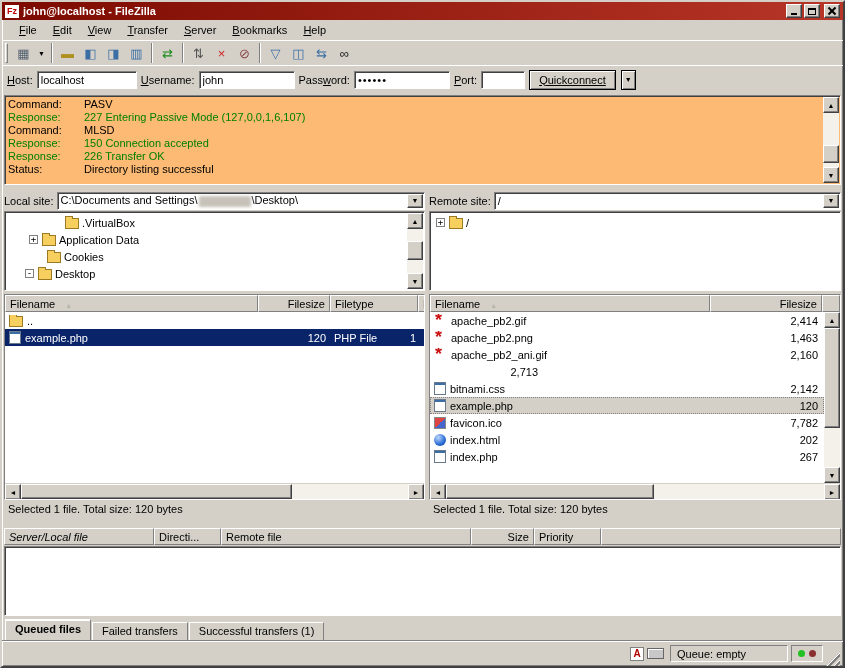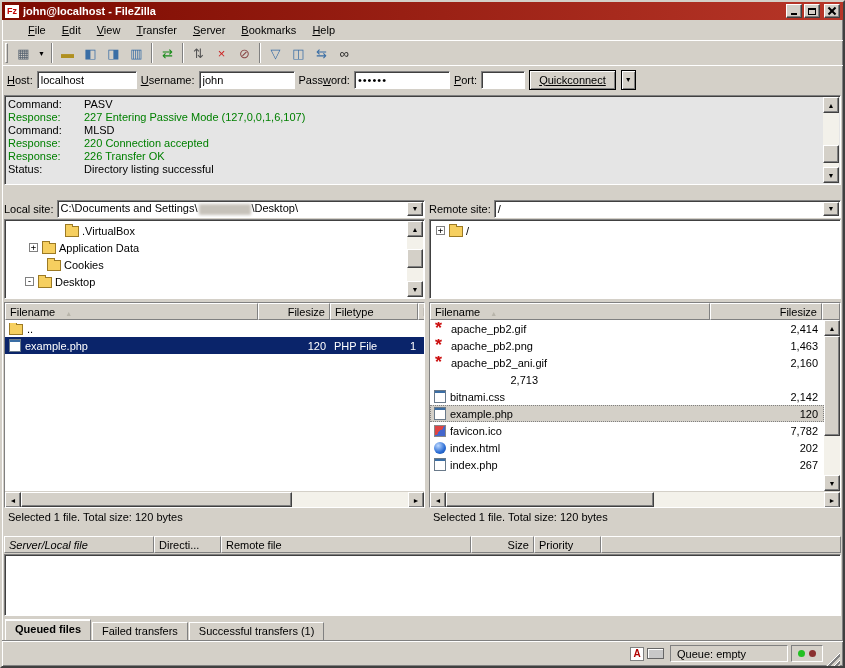--- a/index.html
+++ b/index.html
@@ -24,21 +24,21 @@
   .tbtn.gap { margin-left:4px; }
   .g-min { width:6px; height:2px; background:#000; align-self:flex-end; margin-bottom:2px; }
   .g-max { width:8px; height:7px; border:1px solid #000; border-top-width:2px; }
   .g-close { position:relative; width:9px; height:8px; }
   .g-close::before, .g-close::after { content:""; position:absolute; left:-1px; top:3px;
     width:10px; height:2px; background:#000; }
   .g-close::before { transform:rotate(45deg); }
   .g-close::after { transform:rotate(-45deg); }
 
   
-  .menubar { height:20px; flex:none; display:flex; align-items:center; padding-left:18px;text-align:center; }
+  .menubar { height:20px; flex:none; display:flex; align-items:center; padding-left:9px;text-align:center; }
   .menu-item { padding:3px 8px; }
   .toolbar { height:25px; flex:none; display:flex; align-items:center; padding:1px 2px;
     border-top:1px solid #fff; }
   .tgrip { width:3px; height:20px; border:1px solid; border-color:#fff #808080 #808080 #fff;
     margin:0 4px 0 1px; }
   .tool { width:23px; height:21px; display:flex; align-items:center; justify-content:center;
     font-size:13px; flex:none; }
   .tool-dd { width:13px; font-size:7px; }
   .tb-sep { width:2px; height:20px; border-left:1px solid #808080; border-right:1px solid #fff;
     margin:0 3px; flex:none; }
@@ -51,21 +51,21 @@
     box-shadow:inset 1px 1px 0 #404040; font-family:inherit; font-size:11px; padding:1px 3px; }
   .pw { letter-spacing:1px; }
   .btn { height:20px; background:#d4d0c8; border:1px solid #000;
     box-shadow:inset 1px 1px 0 #fff, inset -1px -1px 0 #808080;
     display:flex; align-items:center; justify-content:center; padding:0 9px; }
   .btn-label { text-decoration:underline; }
   .qcdd { width:15px; padding:0; margin-left:1px; }
   .qcdd::before { content:"▼"; font-size:7px; }
 
   
-  .logwrap { height:90px; flex:none; margin:2px 2px 14px 2px; background:#e5e5e5; position:relative;
+  .logwrap { height:90px; flex:none; margin:2px 2px 6px 2px; background:#fdba74; position:relative;
     border:1px solid; border-color:#808080 #fff #fff #808080; box-shadow:inset 1px 1px 0 #404040;
     padding:2px 31px 2px 3px; overflow:hidden; }
   .log-line { height:13px; display:flex; white-space:nowrap; }
   .log-prefix { width:76px; flex:none; }
   .log-vscroll { position:absolute; top:1px; right:1px; bottom:1px; }
 
   
   .sbv { display:flex; flex-direction:column; width:16px; background:#f3f1ea; }
   .sbh { display:flex; height:16px; background:#f3f1ea; }
   .sb-btn { flex:none; width:16px; height:16px; background:#d4d0c8; border:1px solid;
@@ -257,21 +257,21 @@
         <div class="log-line" style="color: rgb(0, 128, 0);">
           <span class="log-prefix">Response:</span>
           <span class="log-text">227 Entering Passive Mode (127,0,0,1,6,107)</span>
         </div>
         <div class="log-line" style="color: rgb(0, 0, 0);">
           <span class="log-prefix">Command:</span>
           <span class="log-text">MLSD</span>
         </div>
         <div class="log-line" style="color: rgb(0, 128, 0);">
           <span class="log-prefix">Response:</span>
-          <span class="log-text">220 Connection accepted</span>
+          <span class="log-text">150 Connection accepted</span>
         </div>
         <div class="log-line" style="color: rgb(0, 128, 0);">
           <span class="log-prefix">Response:</span>
           <span class="log-text">226 Transfer OK</span>
         </div>
         <div class="log-line" style="color: rgb(0, 0, 0);">
           <span class="log-prefix">Status:</span>
           <span class="log-text">Directory listing successful</span>
         </div>
       </div>

